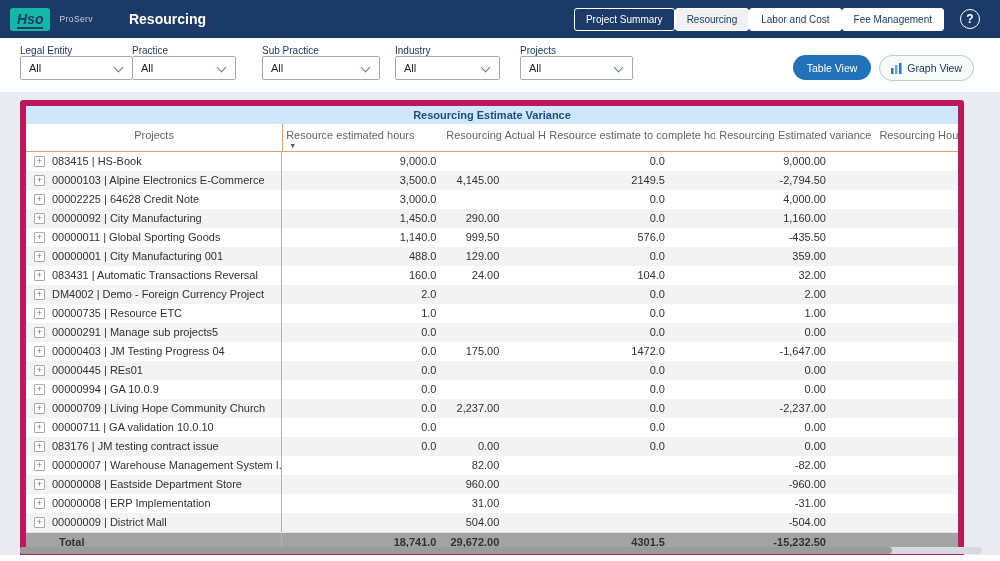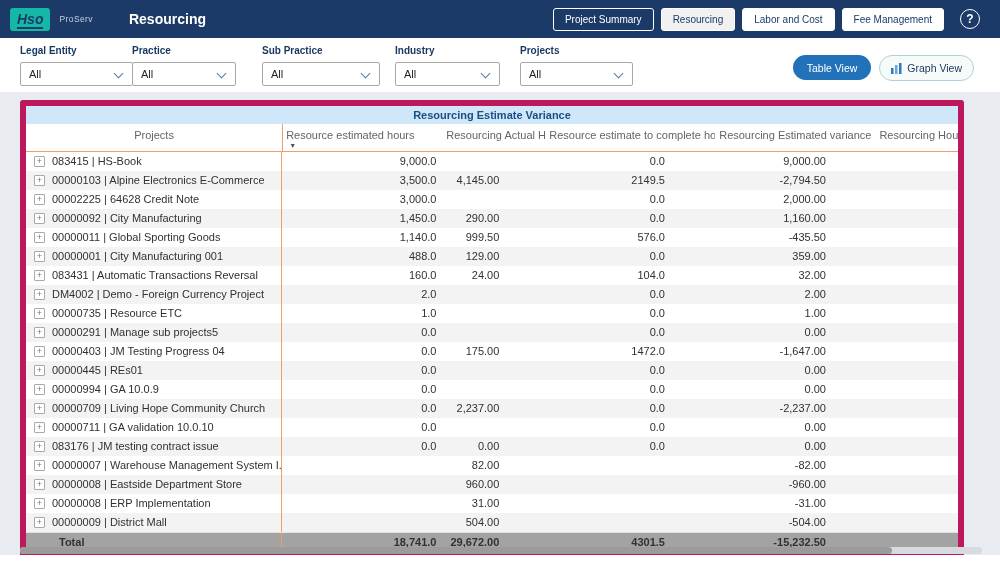--- a/index.html
+++ b/index.html
@@ -7,33 +7,33 @@
   .app { position: relative; width: 1000px; height: 561px; background: #e8ecf0; overflow: hidden; }
 
   
   .navbar { position: absolute; top: 0; left: 0; right: 0; height: 38px;
             background: #1b3a67; display: flex; align-items: center; padding: 0 10px; }
   .logo-box { background: #14b8a6; border-radius: 3px; padding: 2px 7px 3px; }
   .logo-box span { font-style: italic; font-weight: bold; font-size: 14px; color: #1b3a67;
                    border-bottom: 2px solid #1b3a67; }
   .brand-sub { margin-left: 9px; font-size: 8.5px; color: #c7d2e2; letter-spacing: .4px; }
   .app-title { margin-left: 36px; font-size: 14px; font-weight: 600; color: #fff; }
-  .nav-buttons { margin-left: auto; display: flex; align-items: center; gap: 7px; }
+  .nav-buttons { margin-left: auto; display: flex; align-items: center; }
   .nav-btn { font-family: inherit; font-size: 10px; padding: 5px 11px; border-radius: 3px;
              border: 1px solid #fff; background: #fff; color: #1b3a67; cursor: pointer; white-space: nowrap; }
   .nav-btn.outlined { background: transparent; color: #fff; }
   .nav-btn.active { background: #f1f1f1; }
   .help { margin: 0 10px 0 16px; width: 20px; height: 20px; border: 1.5px solid #fff; border-radius: 50%;
           color: #fff; font-size: 12px; font-weight: bold; display: flex; align-items: center;
           justify-content: center; cursor: pointer; }
 
   
   .filter-bar { position: absolute; top: 38px; left: 0; right: 0; height: 54px; background: #fff; }
   .filter-group { position: absolute; top: 7px; }
-  .filter-group label { display: block; font-size: 10px; font-weight: bold; color: #17355e; margin-bottom: 6px; }
+  .filter-group label { display: block; font-size: 10px; font-weight: normal; color: #17355e; }
   .dropdown { position: relative; height: 24px; border: 1px solid #a9a9a9; border-radius: 2px;
               background: #fff; font-size: 11px; color: #201f1e; line-height: 22px;
               padding-left: 8px; cursor: pointer; }
   .caret { position: absolute; right: 10px; top: 7px; width: 7px; height: 7px;
            border-right: 1.4px solid #5b7aa6; border-bottom: 1.4px solid #5b7aa6;
            transform: rotate(45deg); }
   .view-toggle { position: absolute; right: 26px; top: 17px; display: flex; gap: 8px; }
   .btn-table { font-family: inherit; height: 25px; border: none; border-radius: 13px; background: #2272b9;
                color: #fff; font-size: 10.5px; padding: 0 14px; cursor: pointer; }
   .btn-graph { font-family: inherit; height: 25px; border: 1px solid #aed1d8; border-radius: 13px;
@@ -193,21 +193,21 @@
     <div class="cell c5 num"></div>
   </div>
         <div class="grid-row">
     <div class="cell c0">
       <span class="expand">+</span>
       <span class="proj">00002225 | 64628 Credit Note</span>
     </div>
     <div class="cell c1 num">3,000.0</div>
     <div class="cell c2 num"></div>
     <div class="cell c3 num">0.0</div>
-    <div class="cell c4 num">2,000.00</div>
+    <div class="cell c4 num">4,000.00</div>
     <div class="cell c5 num"></div>
   </div>
         <div class="grid-row alt">
     <div class="cell c0">
       <span class="expand">+</span>
       <span class="proj">00000092 | City Manufacturing</span>
     </div>
     <div class="cell c1 num">1,450.0</div>
     <div class="cell c2 num">290.00</div>
     <div class="cell c3 num">0.0</div>

